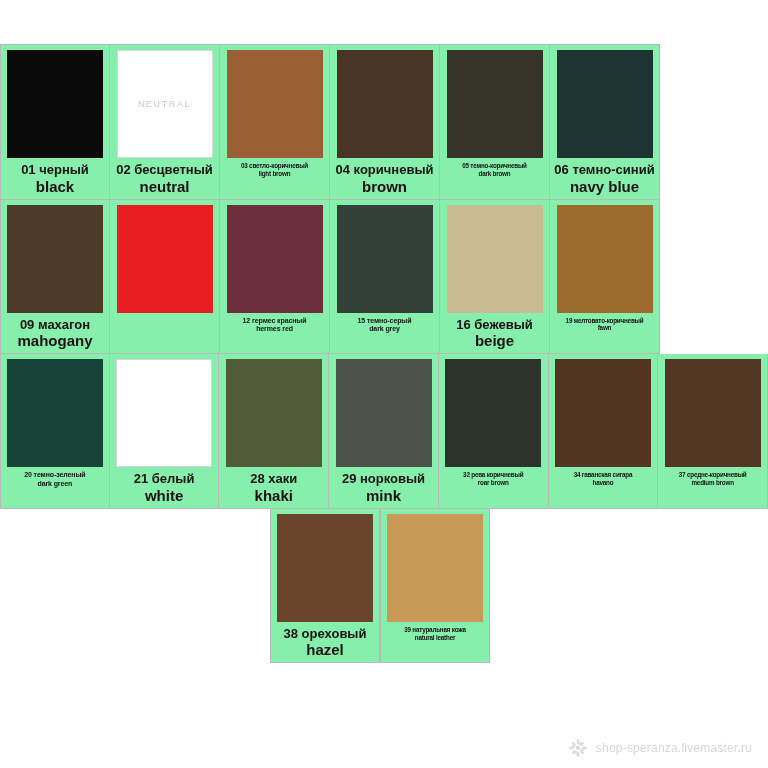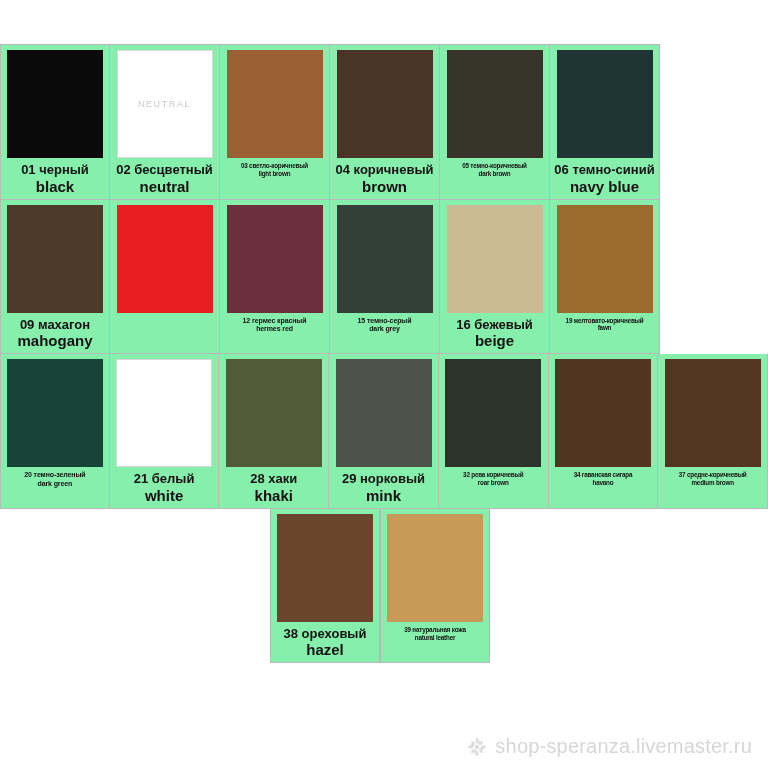--- a/index.html
+++ b/index.html
@@ -118,21 +118,21 @@
     position: absolute;
     right: 16px;
     bottom: 10px;
     display: flex;
     flex-direction: row;
     align-items: center;
     gap: 8px;
     opacity: 0.55;
   }
   .watermark-text {
-    font-size: 20px;
+    font-size: 12px;
     color: #b5b5b5;
     letter-spacing: 0.2px;
     font-family: "Liberation Sans", sans-serif;
   }
   .watermark-icon {
     width: 20px;
     height: 20px;
     display: block;
   }
 </style>

